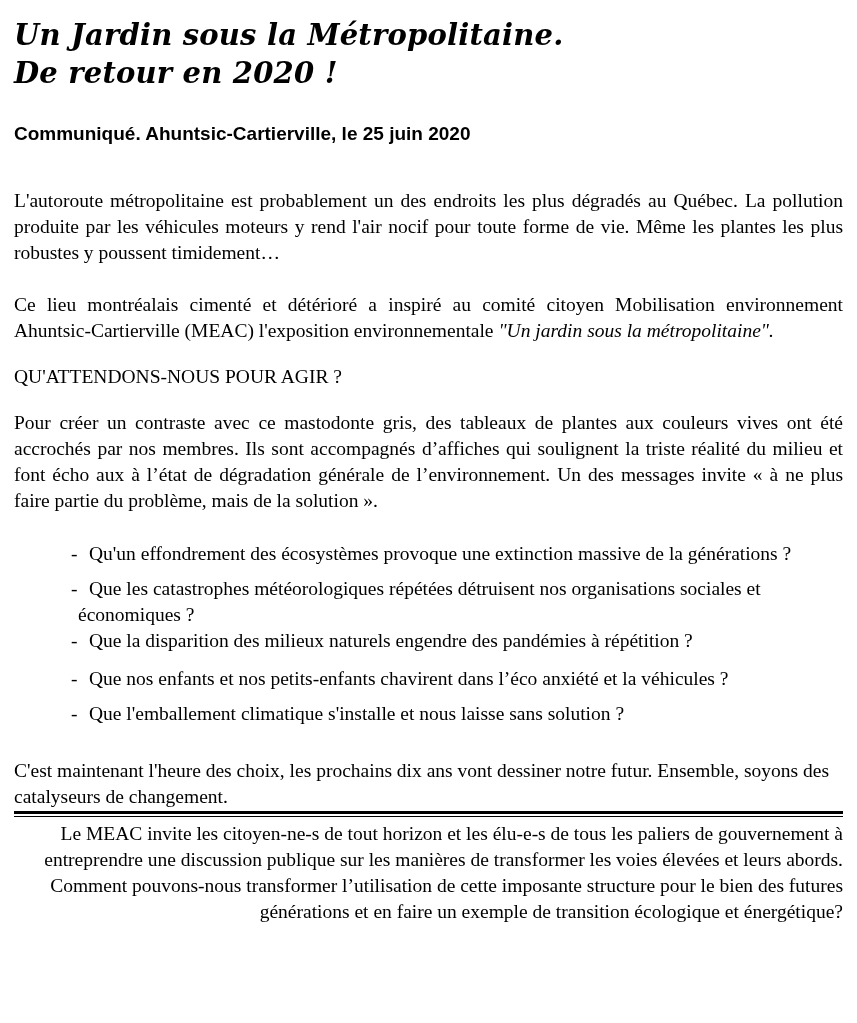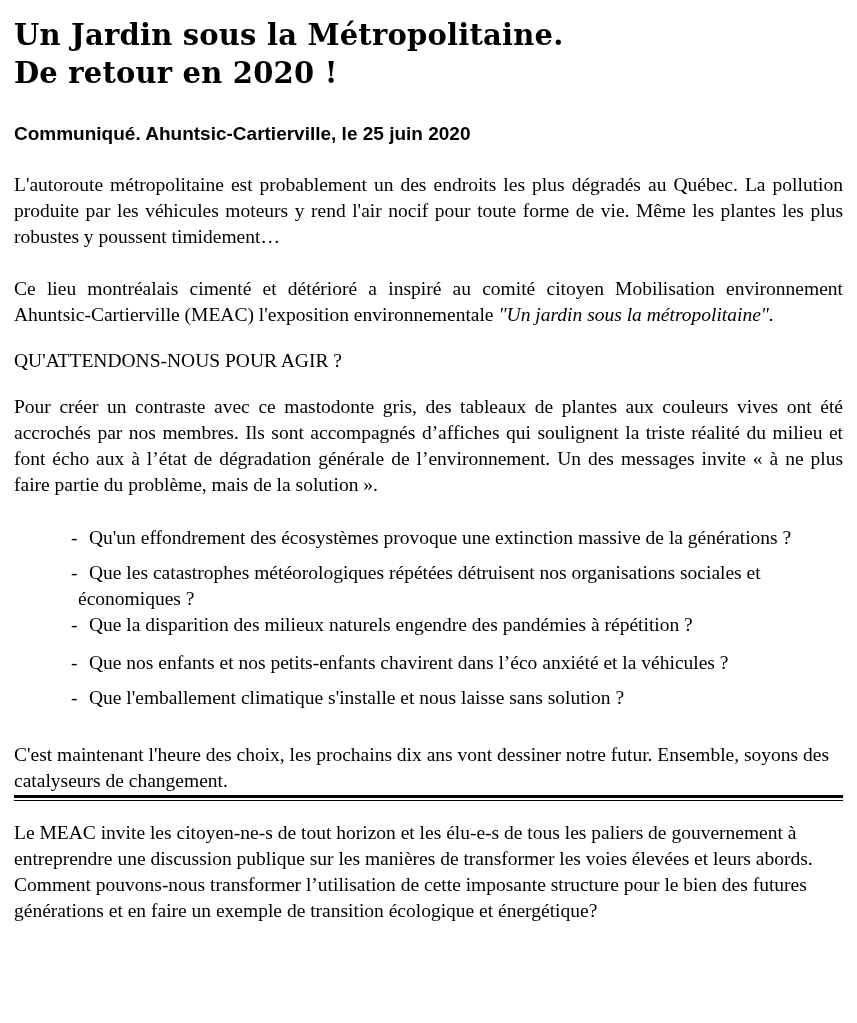--- a/index.html
+++ b/index.html
@@ -23,35 +23,35 @@
   }
   .title {
     margin: 0;
     font-family: "DejaVu Serif", serif;
     font-weight: bold;
     font-size: 29px;
     line-height: 38px;
     letter-spacing: 0.2px;
     color: #000000;
   }
-  .title-line { display: block; }
+  .title-line { display: block; font-style: italic; }
   .subtitle {
     margin: 30px 0 1px 0;
     font-family: Liberation Sans, sans-serif;
     font-weight: bold;
     font-size: 19px;
     line-height: 24px;
   }
   .body {
     margin: 26px 0 0 0;
     font-size: 19.5px;
     line-height: 26px;
   }
   .just { text-align: justify; }
-  .p-intro { margin-top: 26px; }
+  .p-intro { margin-top: 42px; }
   .p-contraste { margin-top: 20px; }
   .heading {
     margin-top: 20px;
     font-weight: normal;
   }
   .qlist {
     list-style: none;
     margin: 27px 0 0 0;
     padding: 0;
     font-size: 19.5px;
@@ -72,21 +72,21 @@
     text-indent: 0;
   }
   .p-choix { margin-top: 31px; }
   .slogan { margin-top: 26px; margin-bottom: 0; }
   .rule {
     height: 2px;
     border-top: 3px solid #000000;
     border-bottom: 1px solid #000000;
     margin: 1px 0 0 0;
   }
-  .p-invitation { margin-top: 19px; }
+  .p-invitation { margin-top: 4px; text-align: right; }
   em { font-style: italic; }
 </style>
 </head>
 <body>
 
 <div class="page">
 
   <h1 class="title">
     <span class="title-line">Un Jardin sous la Métropolitaine.</span>
     <span class="title-line">De retour en 2020 !</span>

